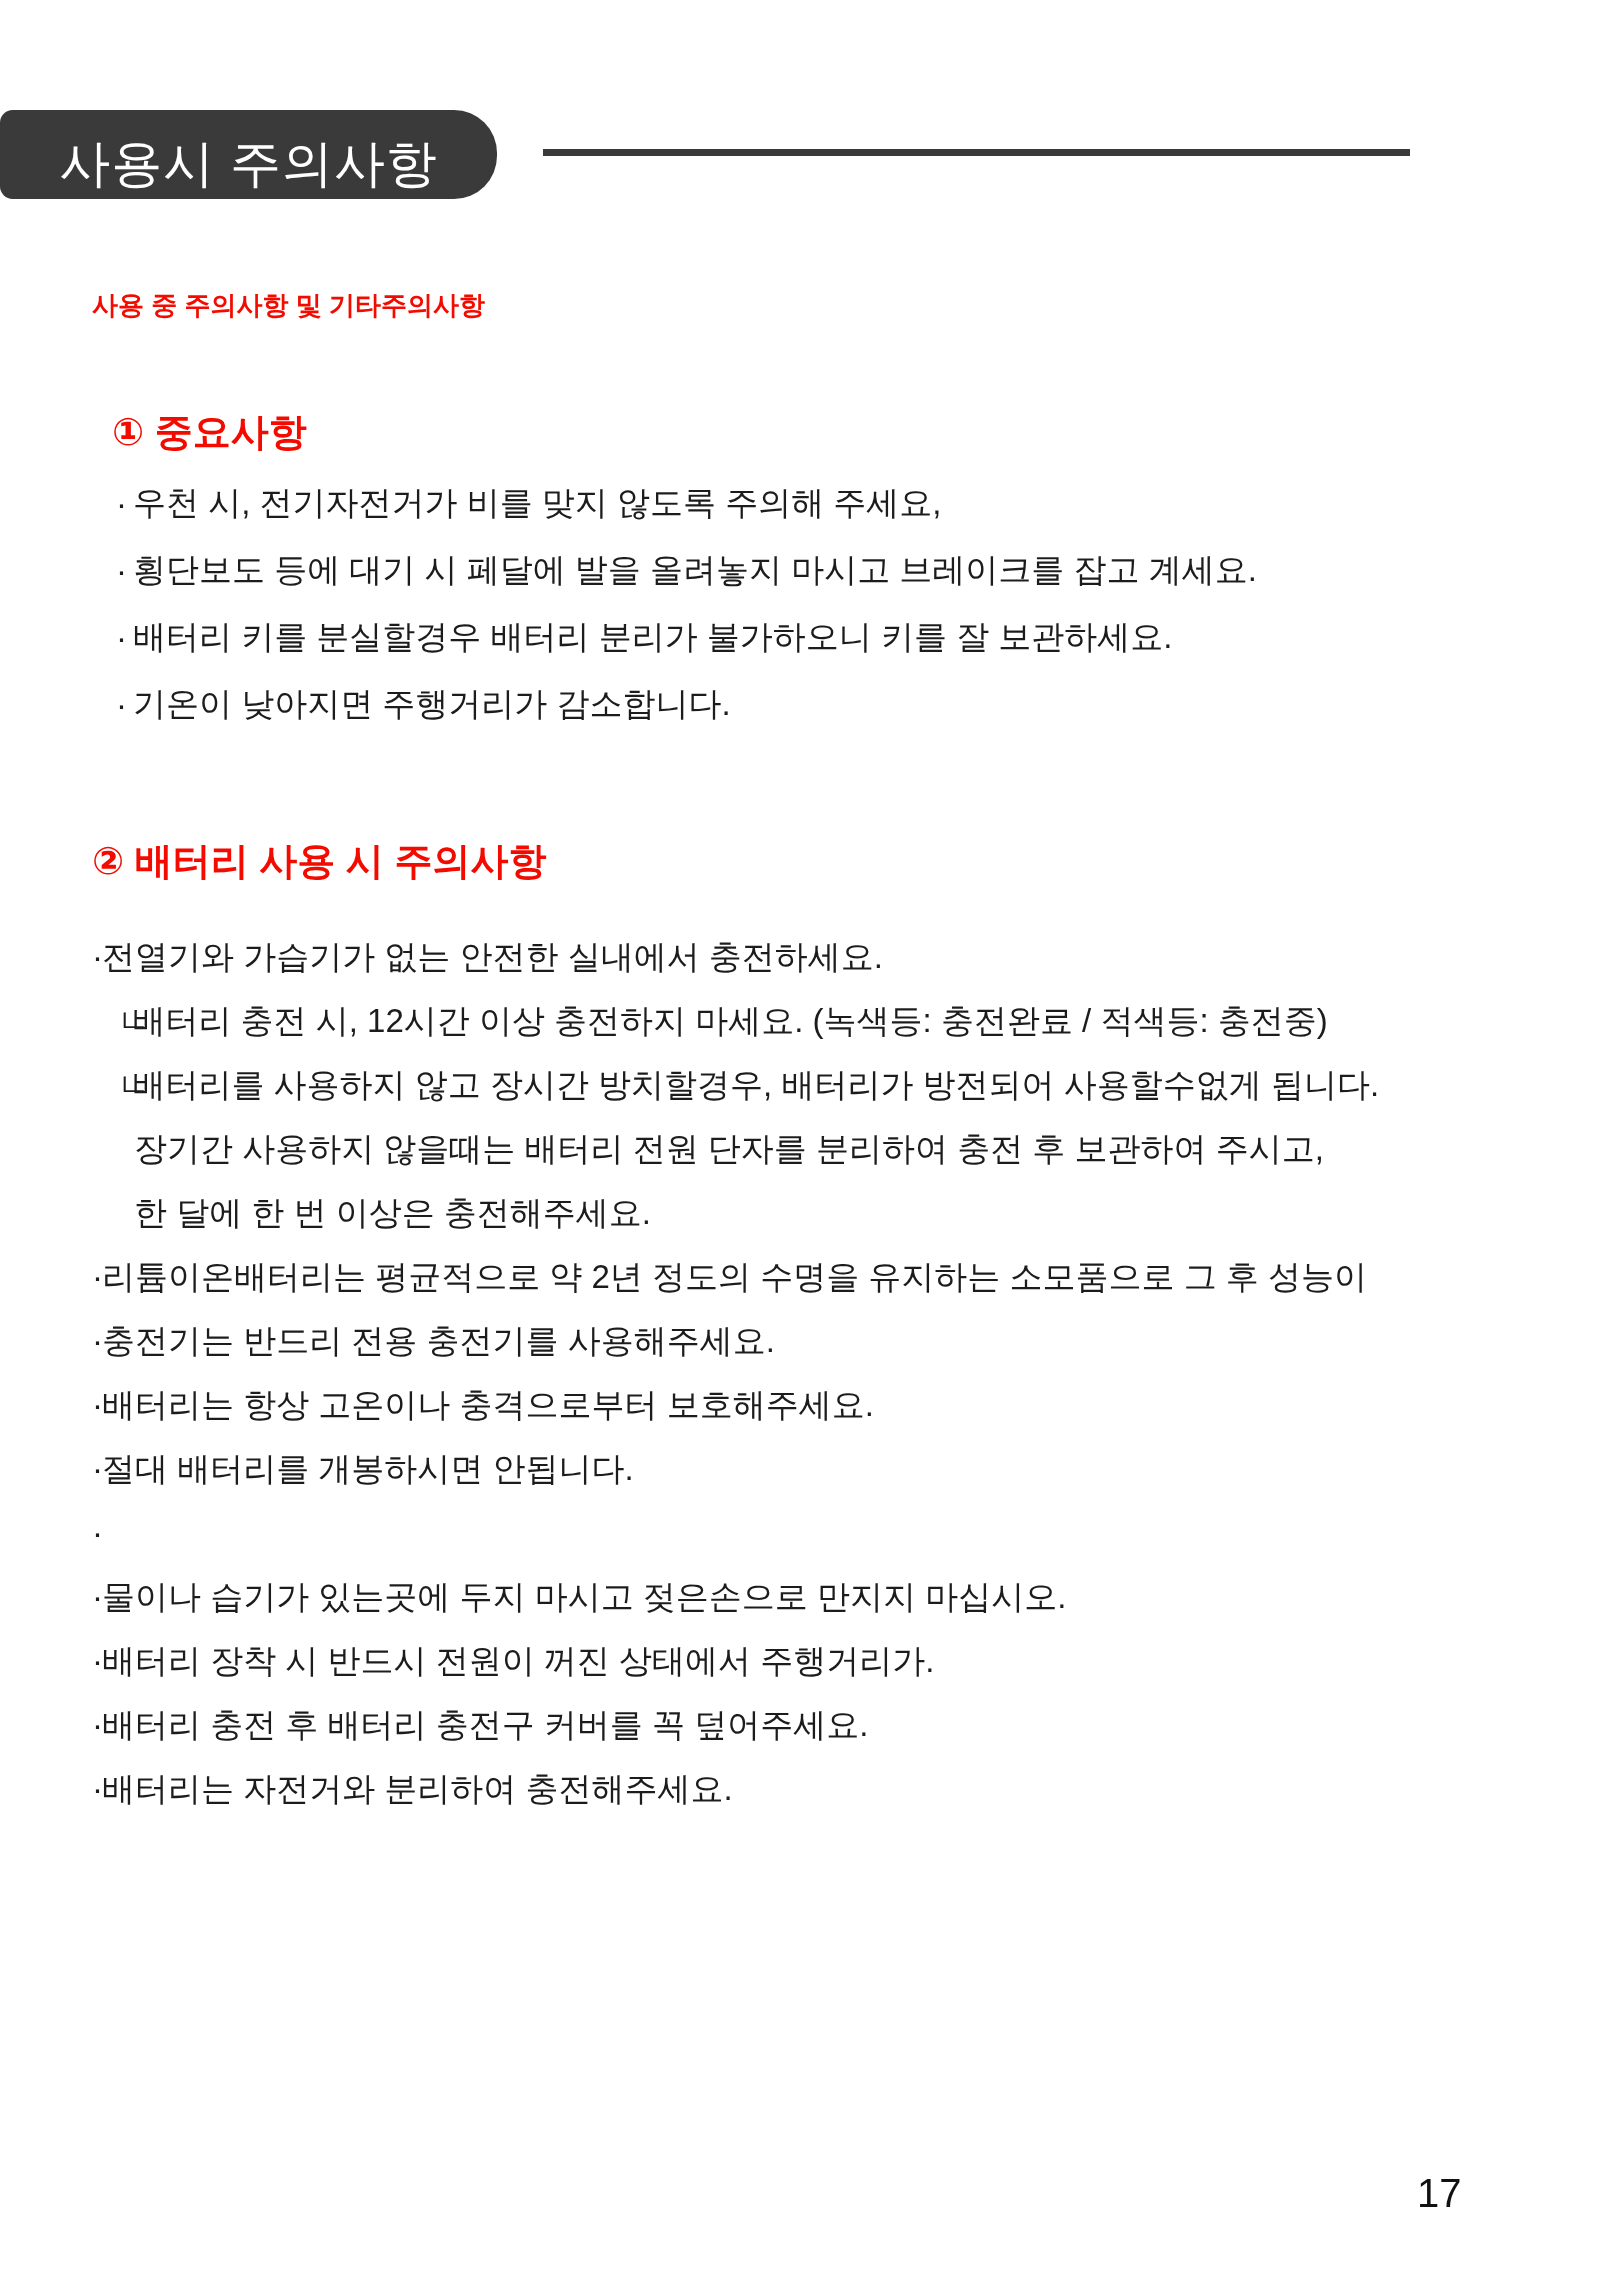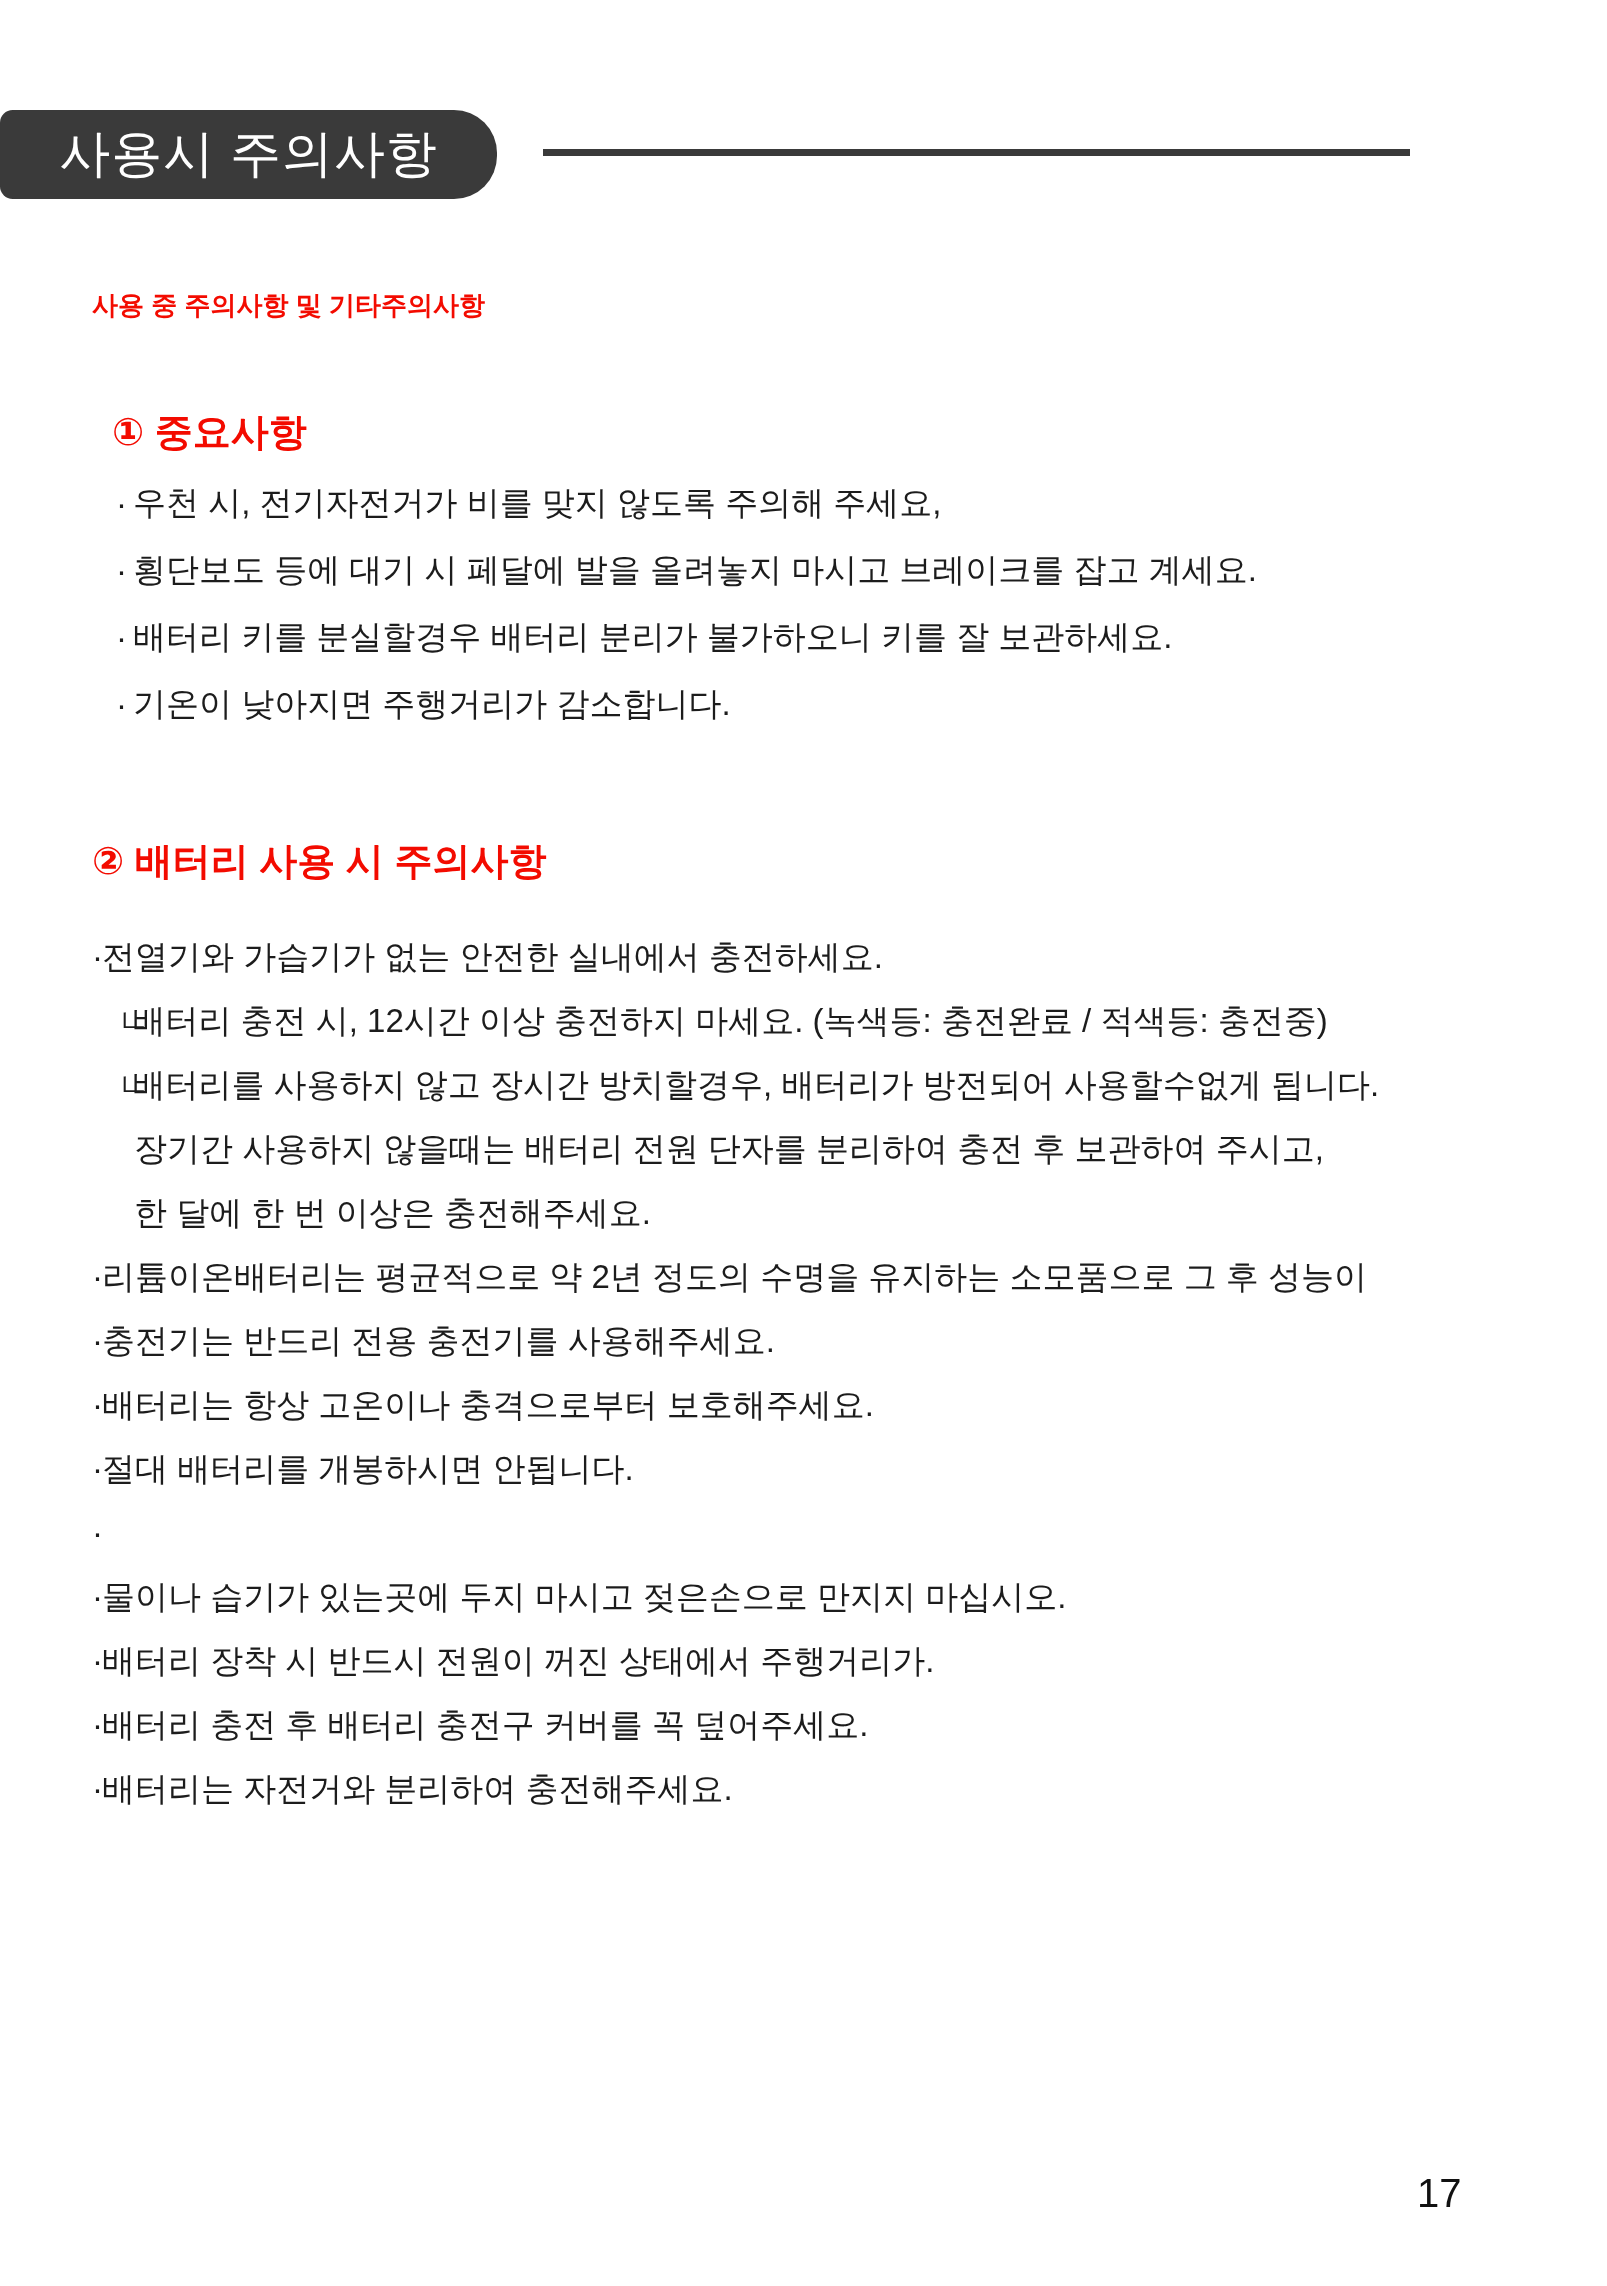--- a/index.html
+++ b/index.html
@@ -11,21 +11,21 @@
   html,body{background:#ffffff;}
   body{
     width:1607px;height:2287px;position:relative;overflow:hidden;
     font-family:"Liberation Sans","DejaVu Sans",sans-serif;
     color:var(--ink);
   }
   .title-box{
     position:absolute;left:0;top:110px;width:497px;height:89px;
     background:var(--dark);
     border-radius:12.7px 43px 43px 12.7px;
-    display:flex;align-items:center;justify-content:center;
+    display:flex;align-items:flex-end;justify-content:center;
     color:#ffffff;font-size:51px;font-weight:500;letter-spacing:0.9px;
     white-space:nowrap;
   }
   .rule{
     position:absolute;left:543px;top:149px;width:867px;height:7.2px;
     background:var(--dark);
   }
   .h-main{
     position:absolute;left:92px;top:288px;
     color:var(--red);font-size:26px;font-weight:700;white-space:nowrap;

